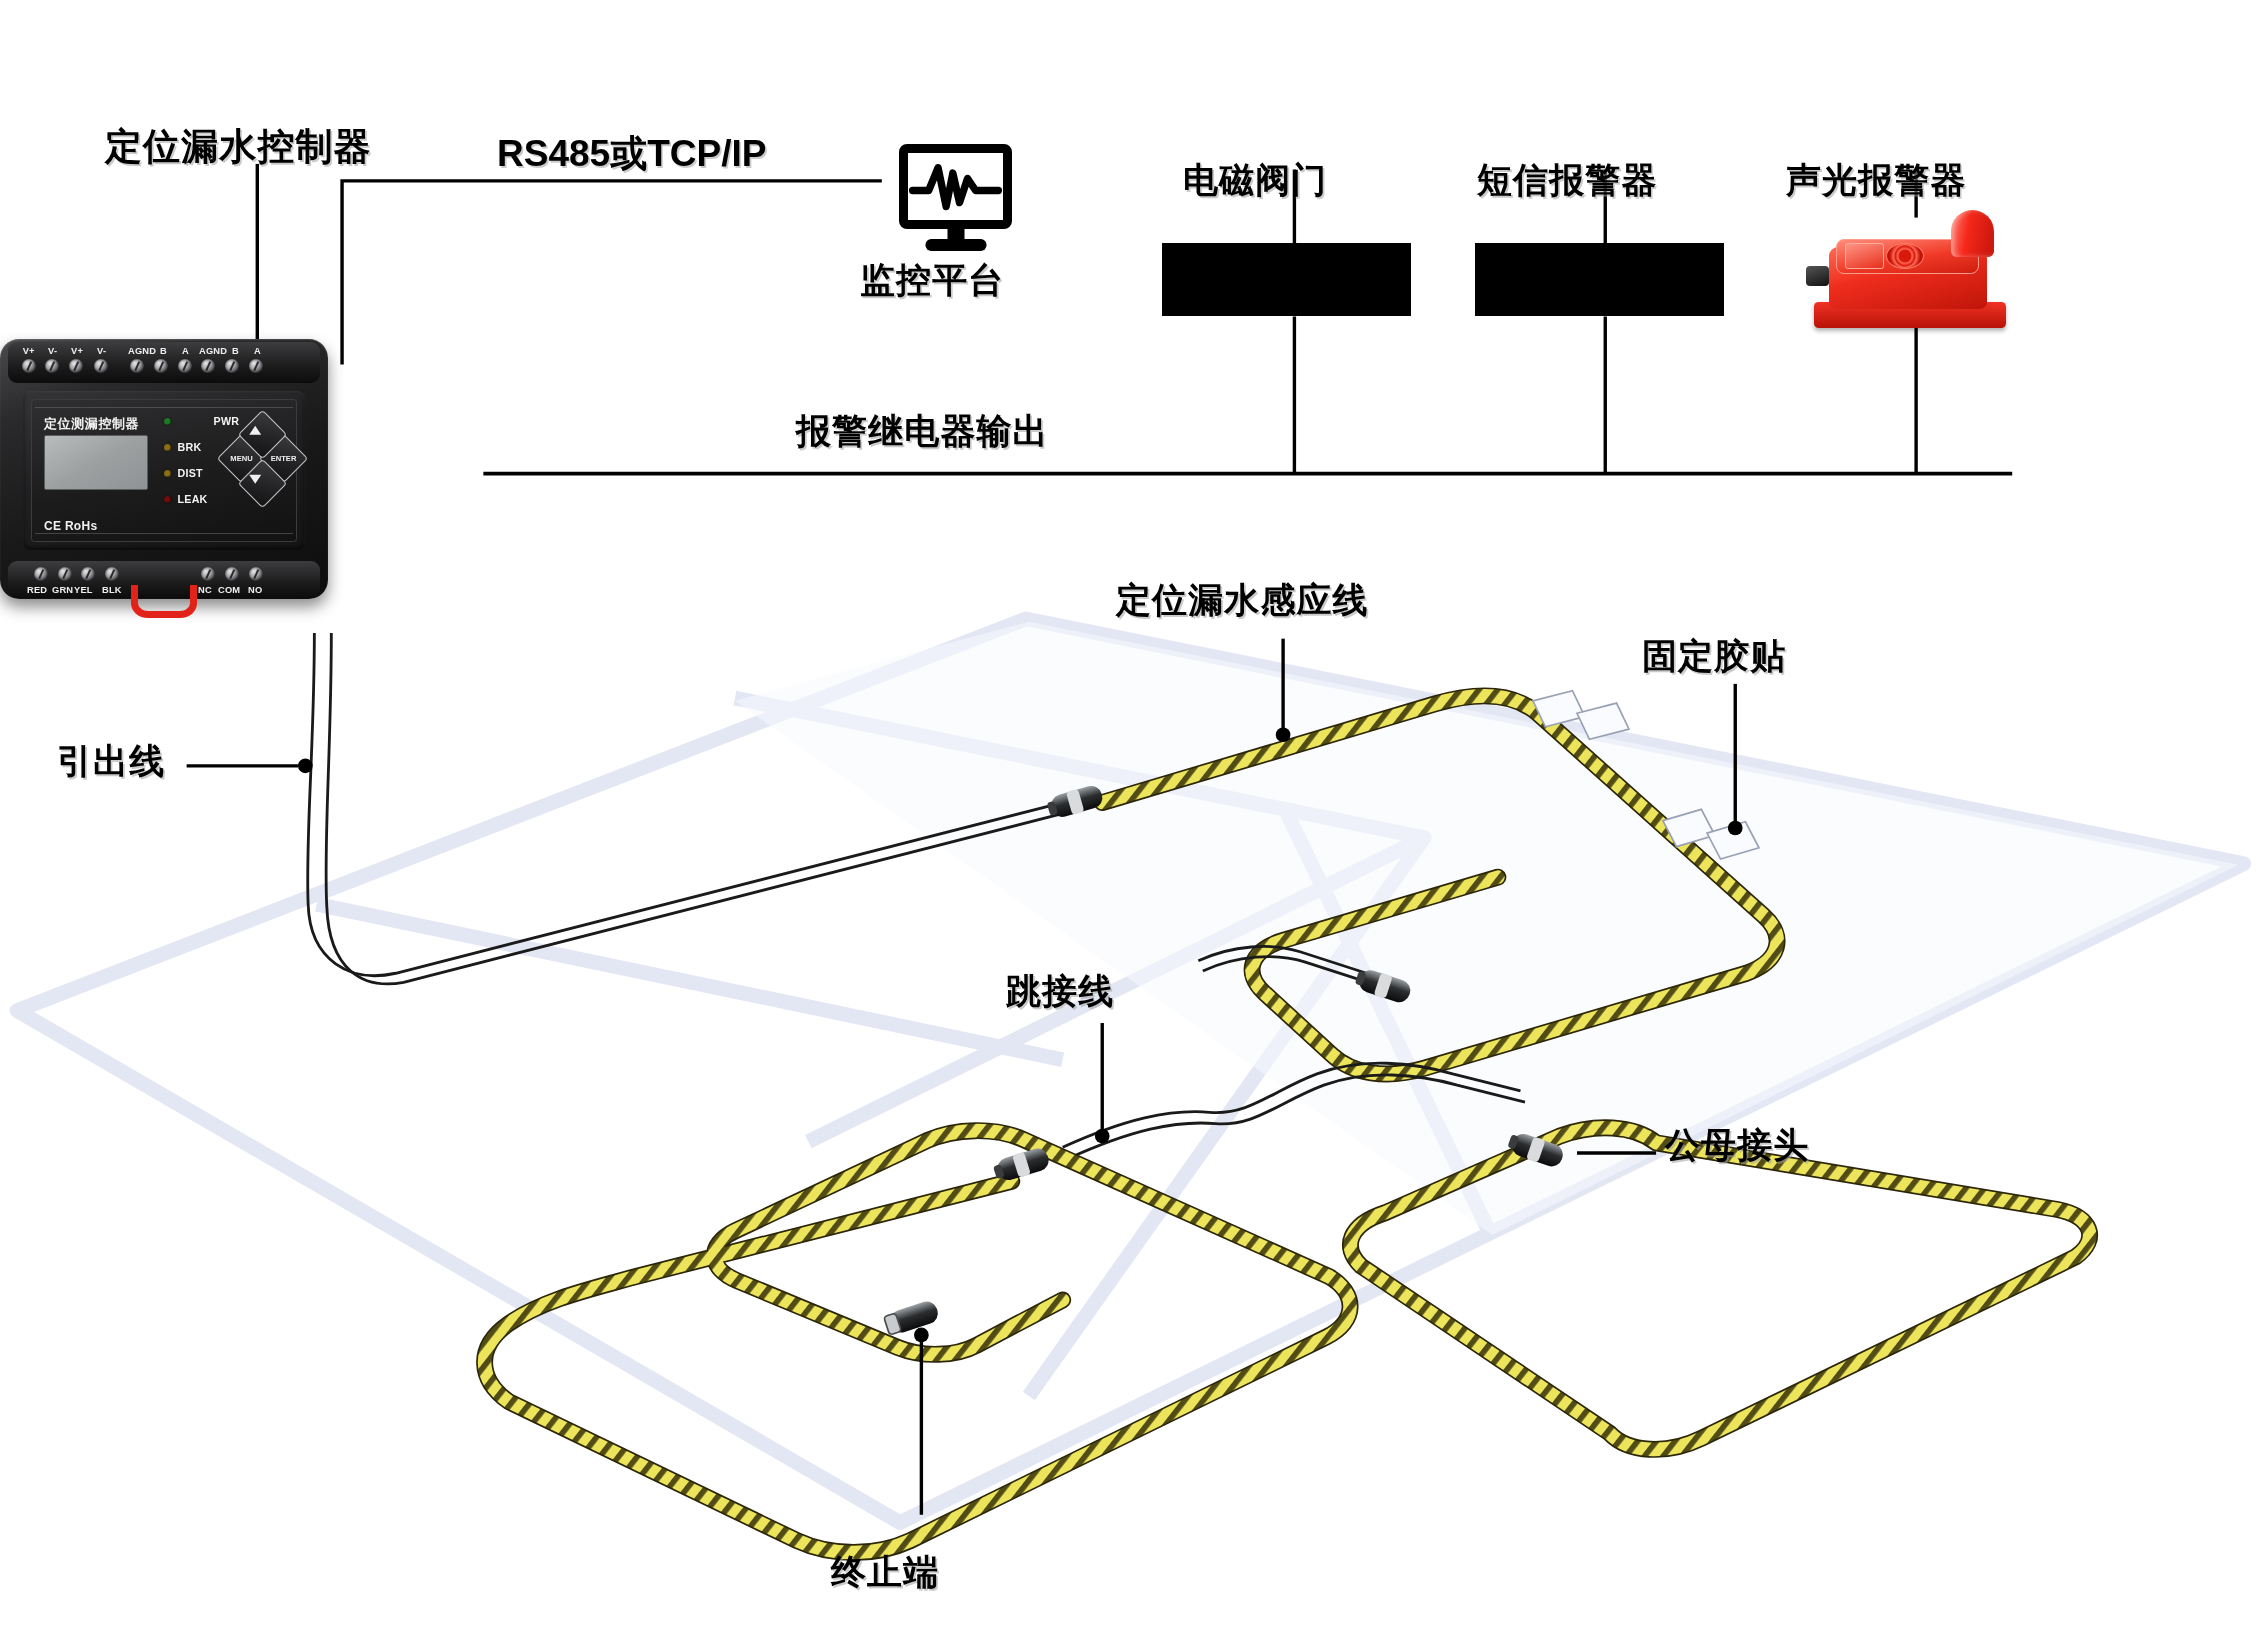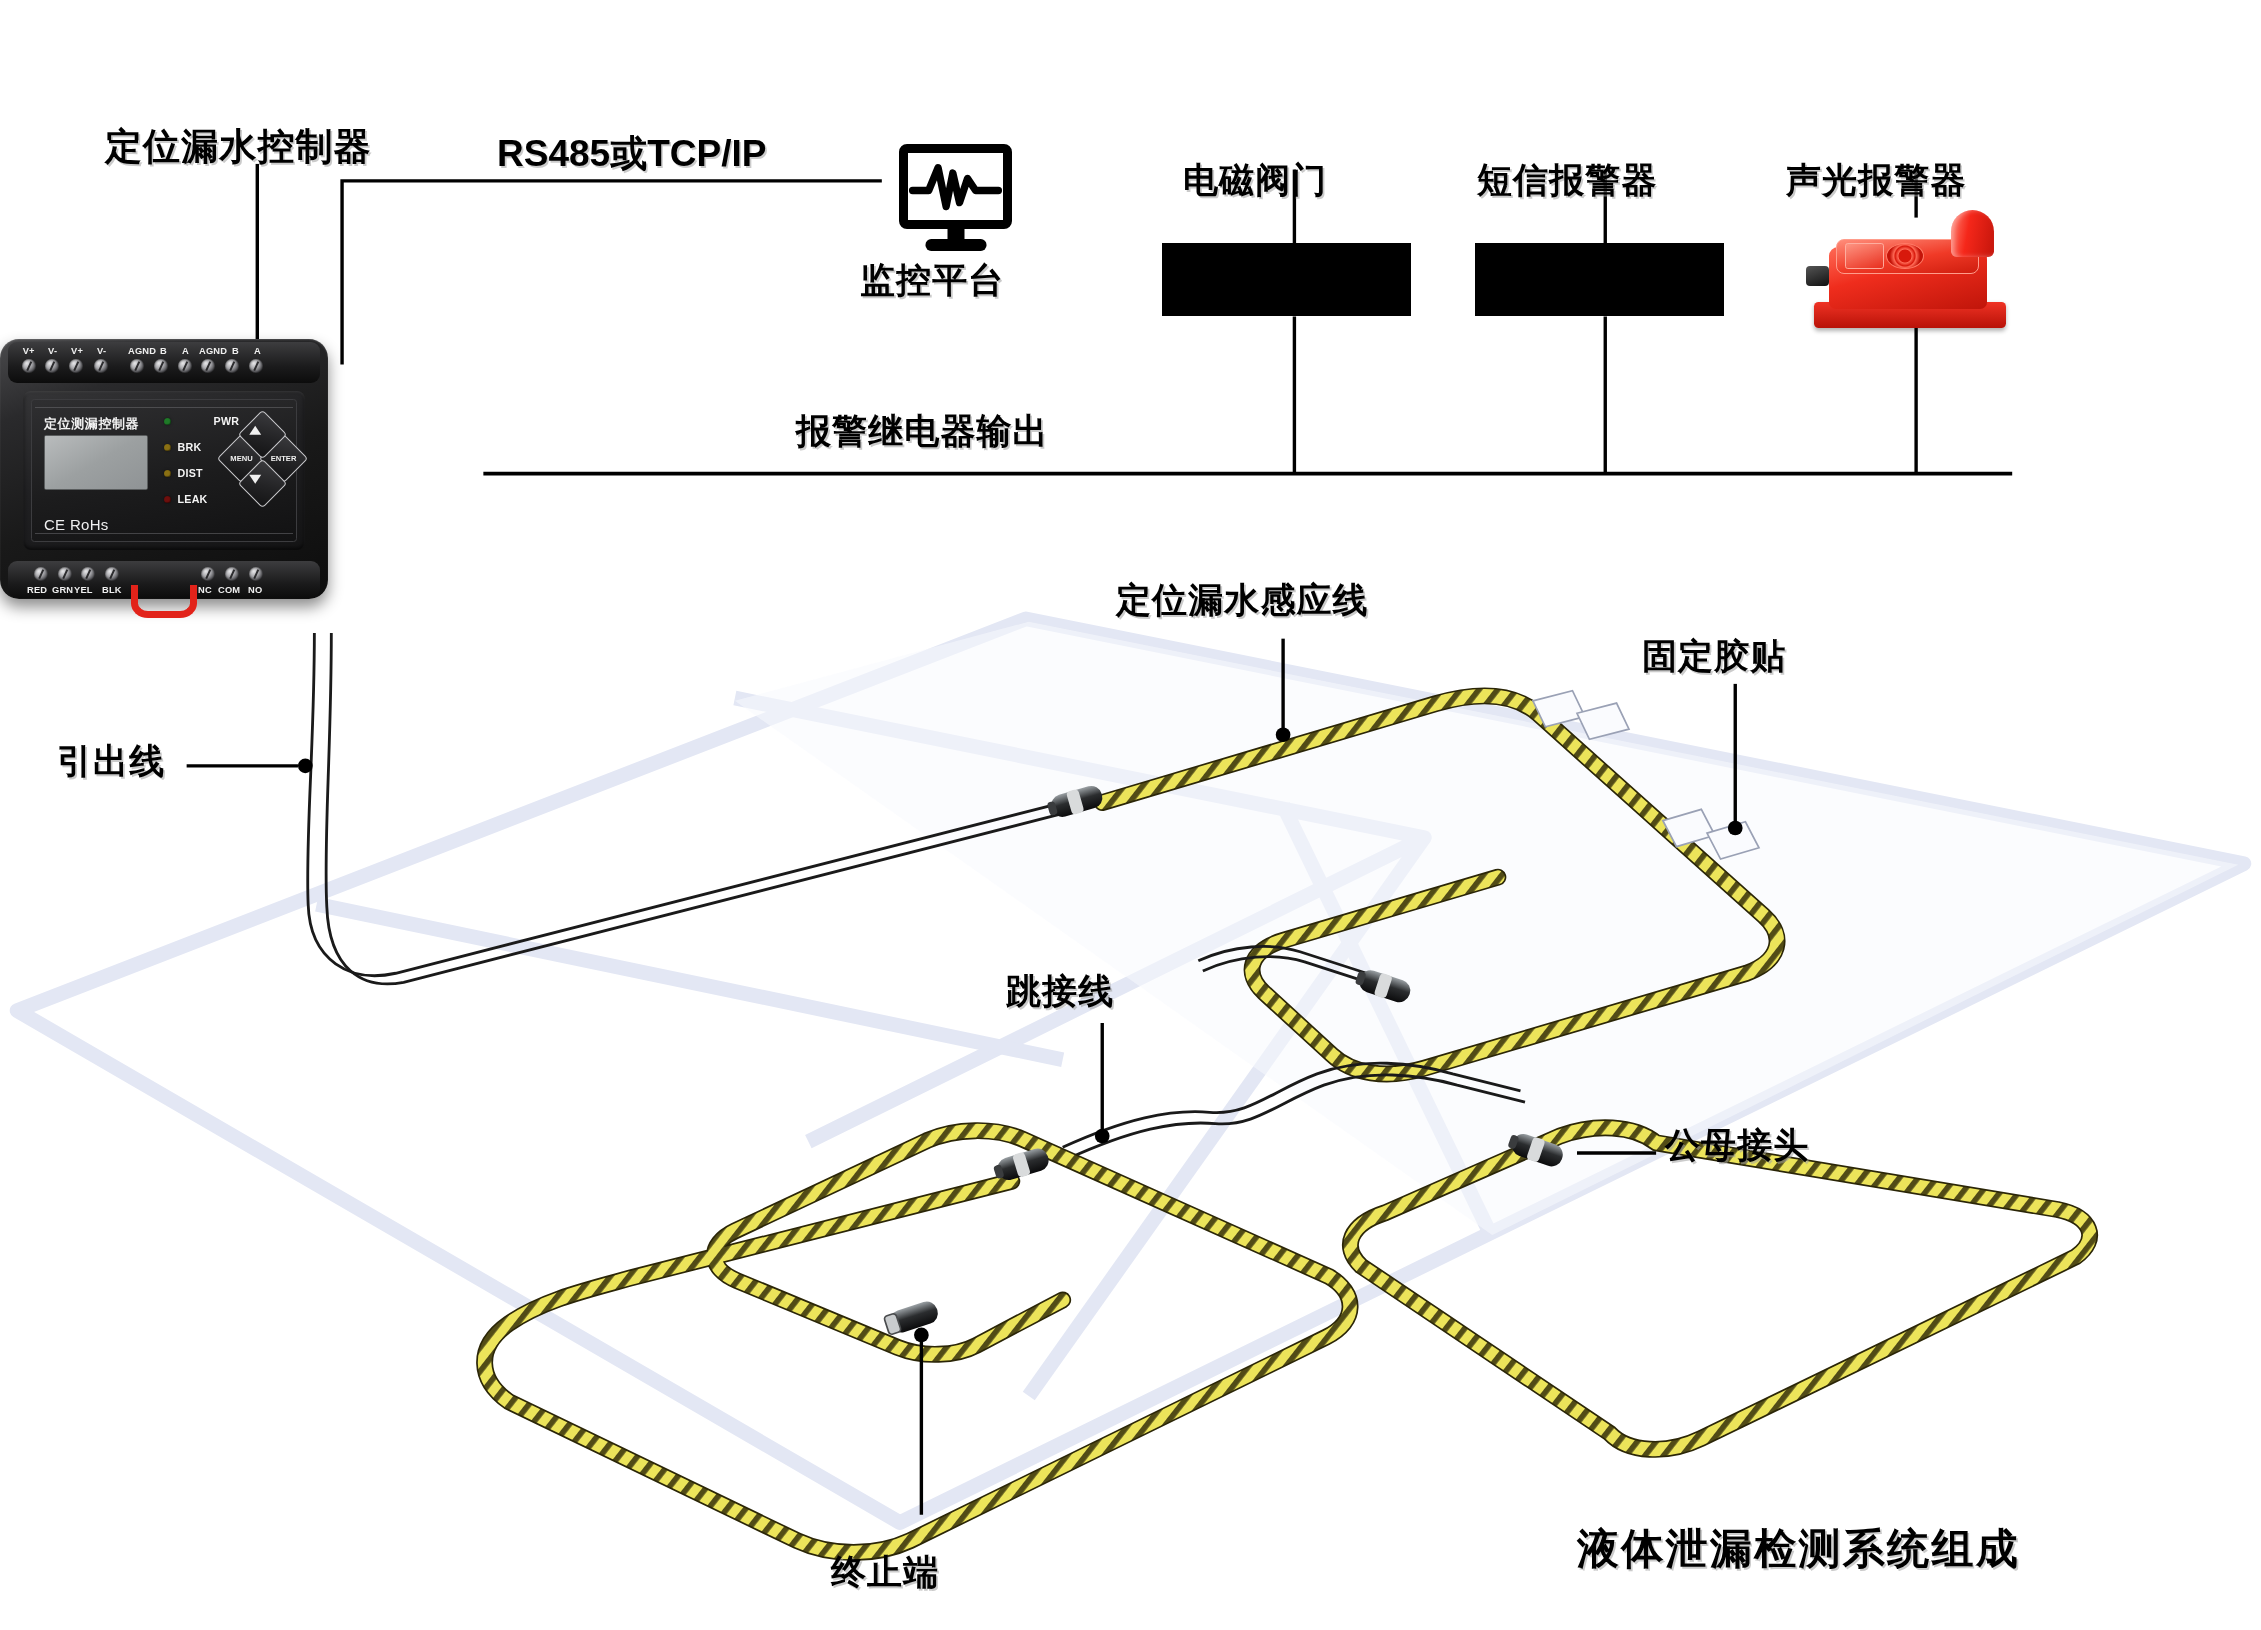--- a/index.html
+++ b/index.html
@@ -34,21 +34,21 @@
      box-shadow:inset 0 1.1px 2.3px rgba(255,255,255,.10), inset 0 -1.7px 4.5px rgba(0,0,0,.75);}
   .panel{position:absolute;left:8px;right:8px;top:8px;bottom:8px;border-radius:3.4px;
      background:linear-gradient(170deg,#2f2f31,#1c1c1d 55%,#121213);
      border:0.6px solid #3c3c3f;}
   .panel:before,.panel:after{content:"";position:absolute;left:3.4px;right:3.4px;height:0.8px;background:#6a6a6d;opacity:.55;}
   .panel:before{top:7.3px;} .panel:after{bottom:7.3px;}
   .panel-title{position:absolute;left:12.4px;top:14.7px;color:#f2f2f2;font-size:13px;font-weight:bold;letter-spacing:0.6px;
      font-family:"DejaVu Sans","Liberation Sans",sans-serif;}
   .lcd{position:absolute;left:12.4px;top:35px;width:102px;height:53px;border-radius:1.7px;
      background:linear-gradient(150deg,#b9bcbd,#9ca0a1 50%,#8f9395);border:0.6px solid #5a5d5e;}
-  .ce{position:absolute;left:12.4px;bottom:8px;color:#f0f0f0;font-size:15px;font-weight:normal;letter-spacing:0.3px;}
+  .ce{position:absolute;left:12.4px;bottom:8px;color:#f0f0f0;font-size:12px;font-weight:bold;letter-spacing:0.3px;}
   .led{position:absolute;width:7.3px;height:7.3px;border-radius:50%;box-shadow:inset -0.6px -0.6px 1.1px rgba(0,0,0,.6),0 0 2.3px rgba(0,0,0,.5);}
   .led-lbl{position:absolute;color:#f4f4f4;font-size:10.7px;font-weight:bold;letter-spacing:0.2px;}
   .dia{position:absolute;width:33px;height:33px;transform:rotate(45deg);border-radius:4px;
      background:linear-gradient(150deg,#3a3a3d,#232325 55%,#141415);border:0.8px solid #c9c9cc;}
   .dia span{display:block;transform:rotate(-45deg);width:33px;height:33px;line-height:33px;text-align:center;
      color:#f0f0f0;font-size:7.6px;font-weight:bold;}
   .dia .tri{width:0;height:0;margin:10.7px auto 0 auto;}
   .red-clip{position:absolute;left:50%;transform:translateX(-50%);bottom:-19px;width:52px;height:26px;
      border-radius:0 0 17px 17px / 0 0 14.7px 14.7px;border:7.3px solid #e2231a;border-top:none;background:transparent;}
 
@@ -363,16 +363,15 @@
   <div class="lbl lbl-cn med" style="left:1642px;top:633px;">固定胶贴</div>
 
   <div class="lbl lbl-cn med" style="left:57px;top:738px;">引出线</div>
 
   <div class="lbl lbl-cn med" style="left:1006px;top:968px;">跳接线</div>
 
   <div class="lbl lbl-cn med" style="left:1665px;top:1122px;">公母接头</div>
 
   <div class="lbl lbl-cn med" style="left:831px;top:1549px;">终止端</div>
 
-  <div class="lbl lbl-cn title" style="left:1577px;top:1521px;">液体泄漏检测系统组成</div>
 
 </div>
 
 
 </body></html>

